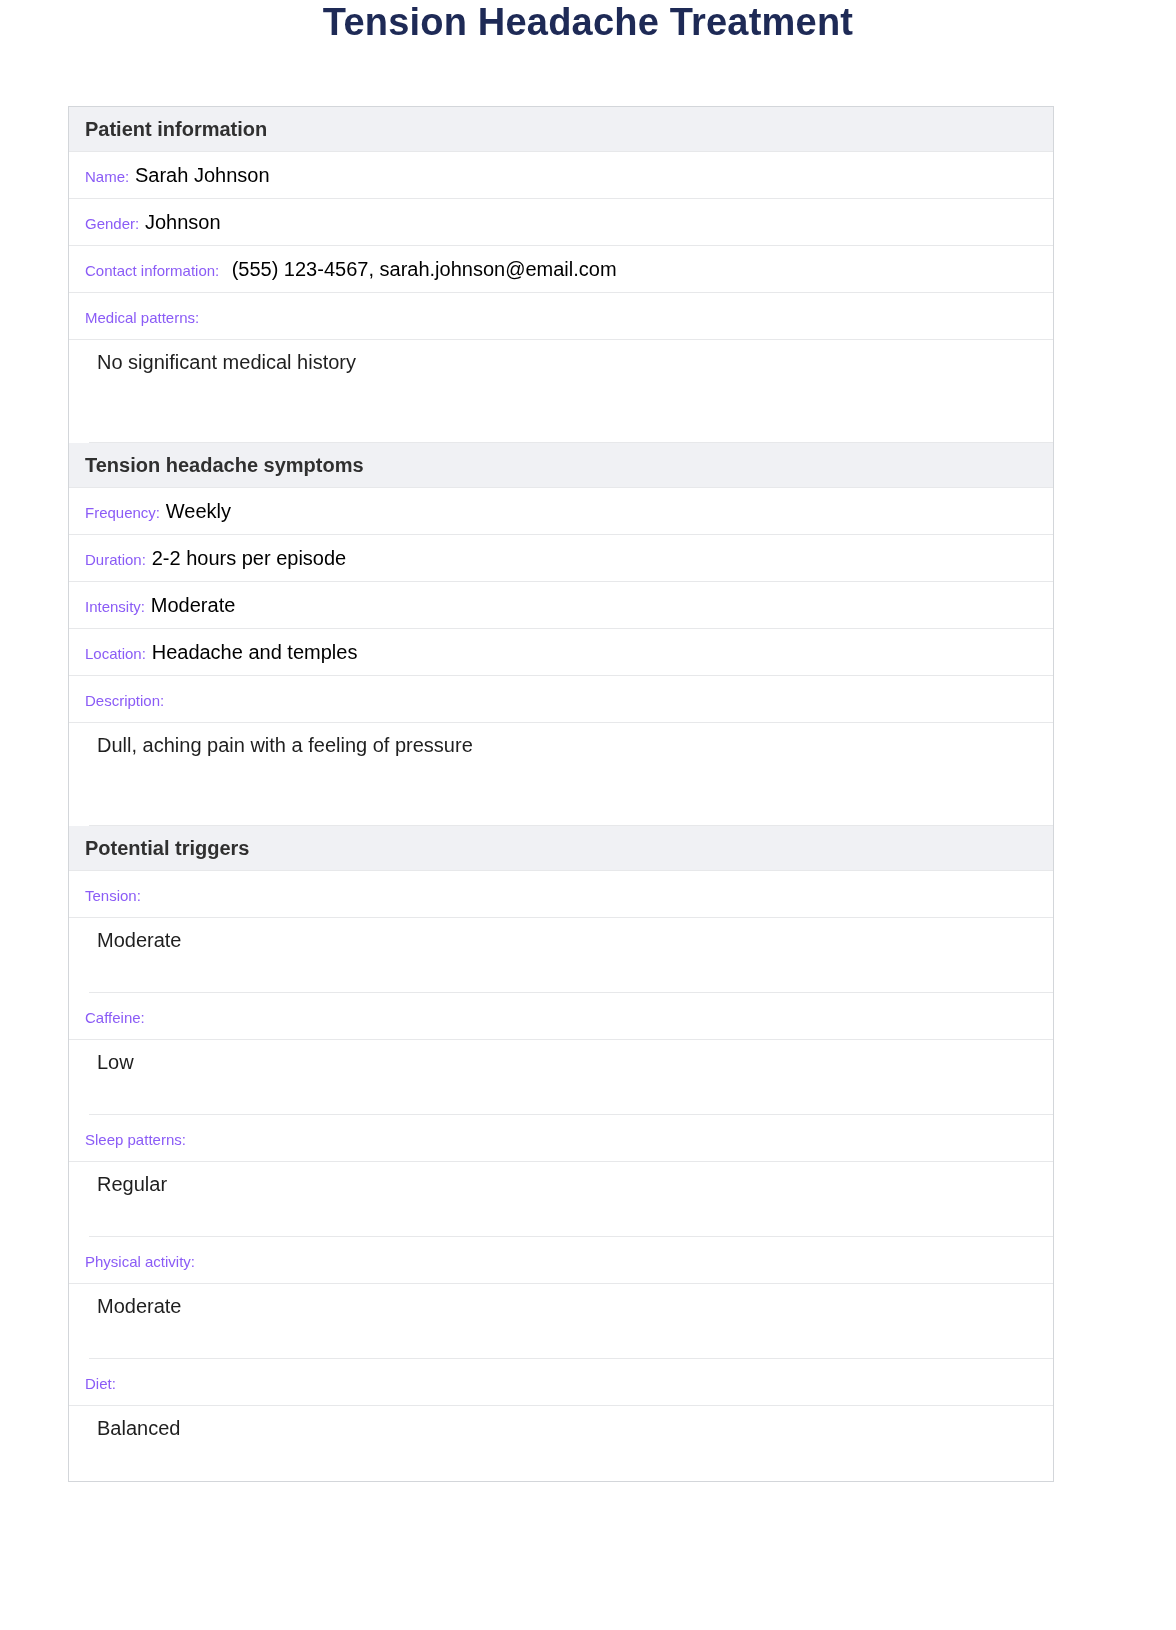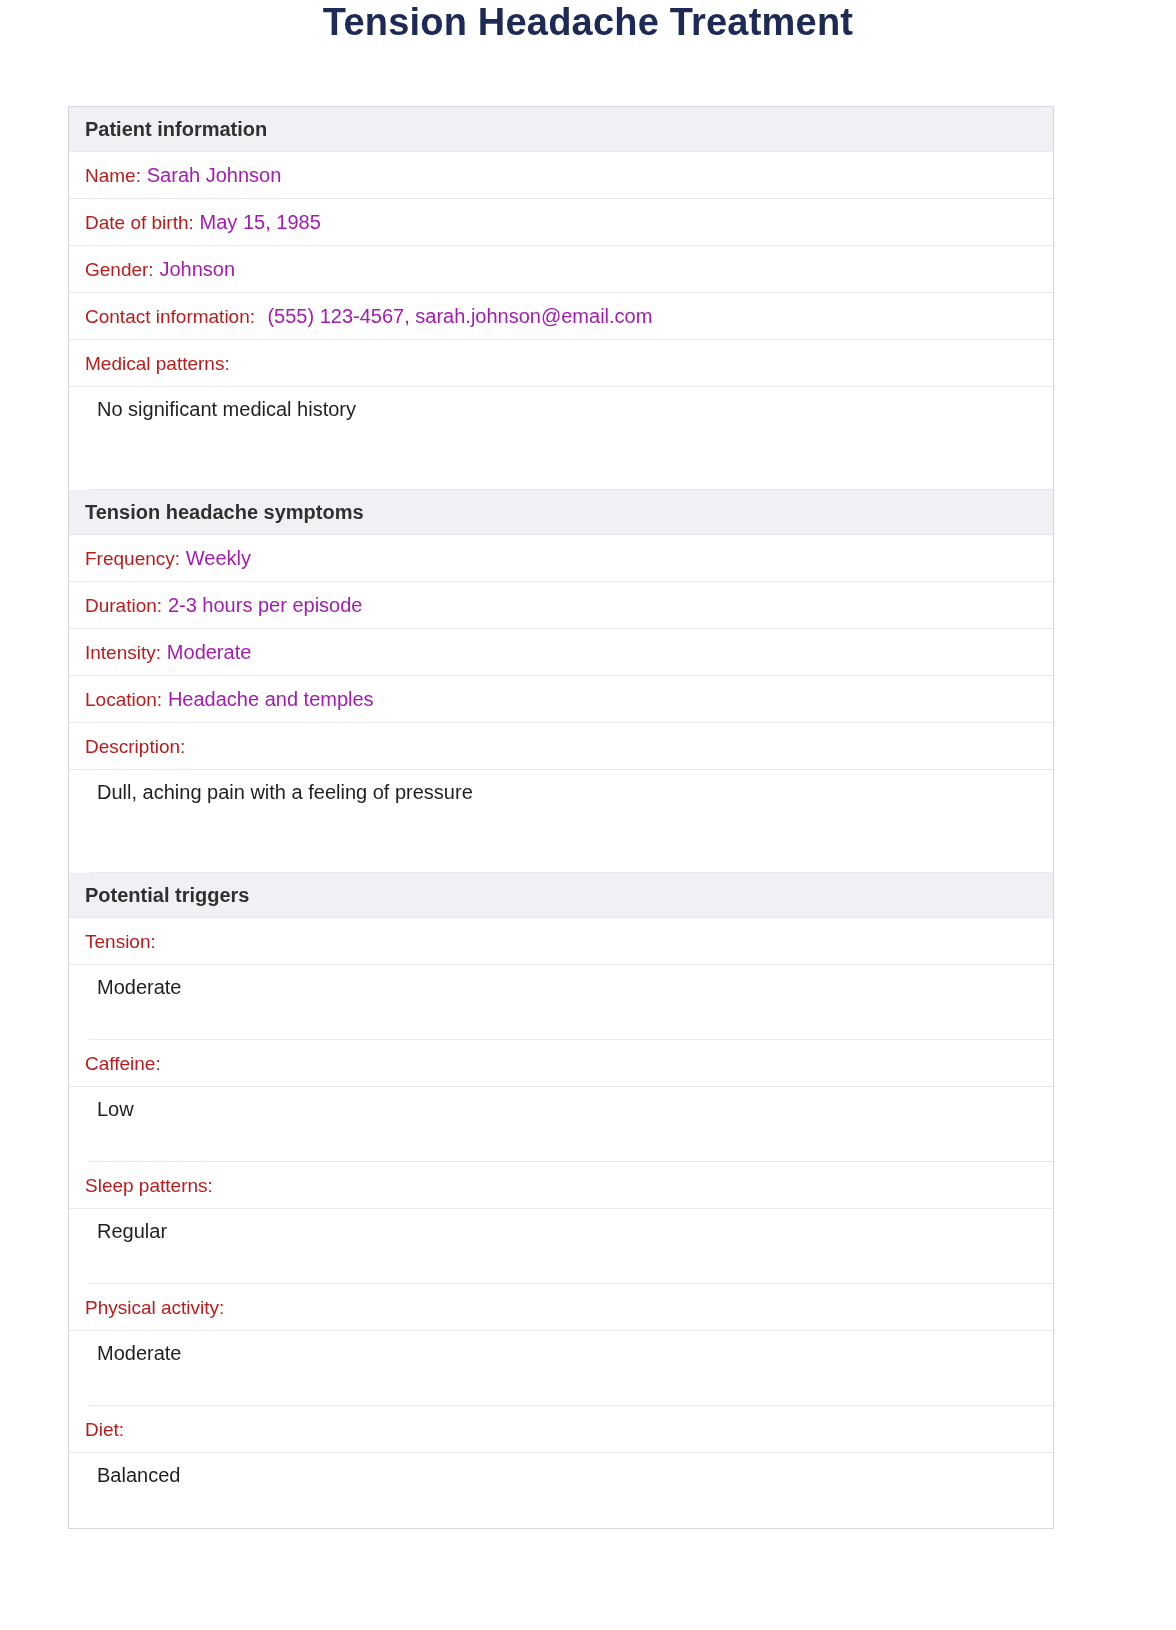--- a/index.html
+++ b/index.html
@@ -40,26 +40,26 @@
   }
   .row.field {
     height: 47px;
     line-height: 47px;
     border-bottom: 1px solid #e7e8ea;
     padding-left: 16px;
     white-space: nowrap;
     overflow: hidden;
   }
   .row.field .lbl {
-    font-size: 19px;
-    color: #b91c1c;
+    font-size: 15px;
+    color: #8b5cf6;
   }
   .row.field .val {
     font-size: 20px;
-    color: #a21caf;
+    color: #000000;
     margin-left: 0.29em;
   }
   .row.field .val.gap2 { margin-left: 0.62em; }
   .row.tall {
     border-bottom: 1px solid #e7e8ea;
     padding: 9px 14px 0 8px;
     margin-left: 20px;
   }
   .row.tall.lg { height: 103px; }
   .row.tall.sm { height: 75px; }
@@ -74,31 +74,30 @@
 <body>
 
 <h1 class="title">Tension Headache Treatment</h1>
 
 <div class="ftable">
 
   <div class="section-header">
     <span>Patient information</span>
   </div>
   <div class="row field"><span class="lbl">Name:</span><span class="val">Sarah Johnson</span></div>
-  <div class="row field"><span class="lbl">Date of birth:</span><span class="val">May 15, 1985</span></div>
   <div class="row field"><span class="lbl">Gender:</span><span class="val">Johnson</span></div>
   <div class="row field"><span class="lbl">Contact information:</span><span class="val gap2">(555) 123-4567, sarah.johnson@email.com</span></div>
   <div class="row field"><span class="lbl">Medical patterns:</span><span class="val"></span></div>
   <div class="row tall lg"><span class="ta-val">No significant medical history</span></div>
 
   <div class="section-header">
     <span>Tension headache symptoms</span>
   </div>
   <div class="row field"><span class="lbl">Frequency:</span><span class="val">Weekly</span></div>
-  <div class="row field"><span class="lbl">Duration:</span><span class="val">2-3 hours per episode</span></div>
+  <div class="row field"><span class="lbl">Duration:</span><span class="val">2-2 hours per episode</span></div>
   <div class="row field"><span class="lbl">Intensity:</span><span class="val">Moderate</span></div>
   <div class="row field"><span class="lbl">Location:</span><span class="val">Headache and temples</span></div>
   <div class="row field"><span class="lbl">Description:</span><span class="val"></span></div>
   <div class="row tall lg"><span class="ta-val">Dull, aching pain with a feeling of pressure</span></div>
 
   <div class="section-header">
     <span>Potential triggers</span>
   </div>
   <div class="row field"><span class="lbl">Tension:</span><span class="val"></span></div>
   <div class="row tall sm"><span class="ta-val">Moderate</span></div>

